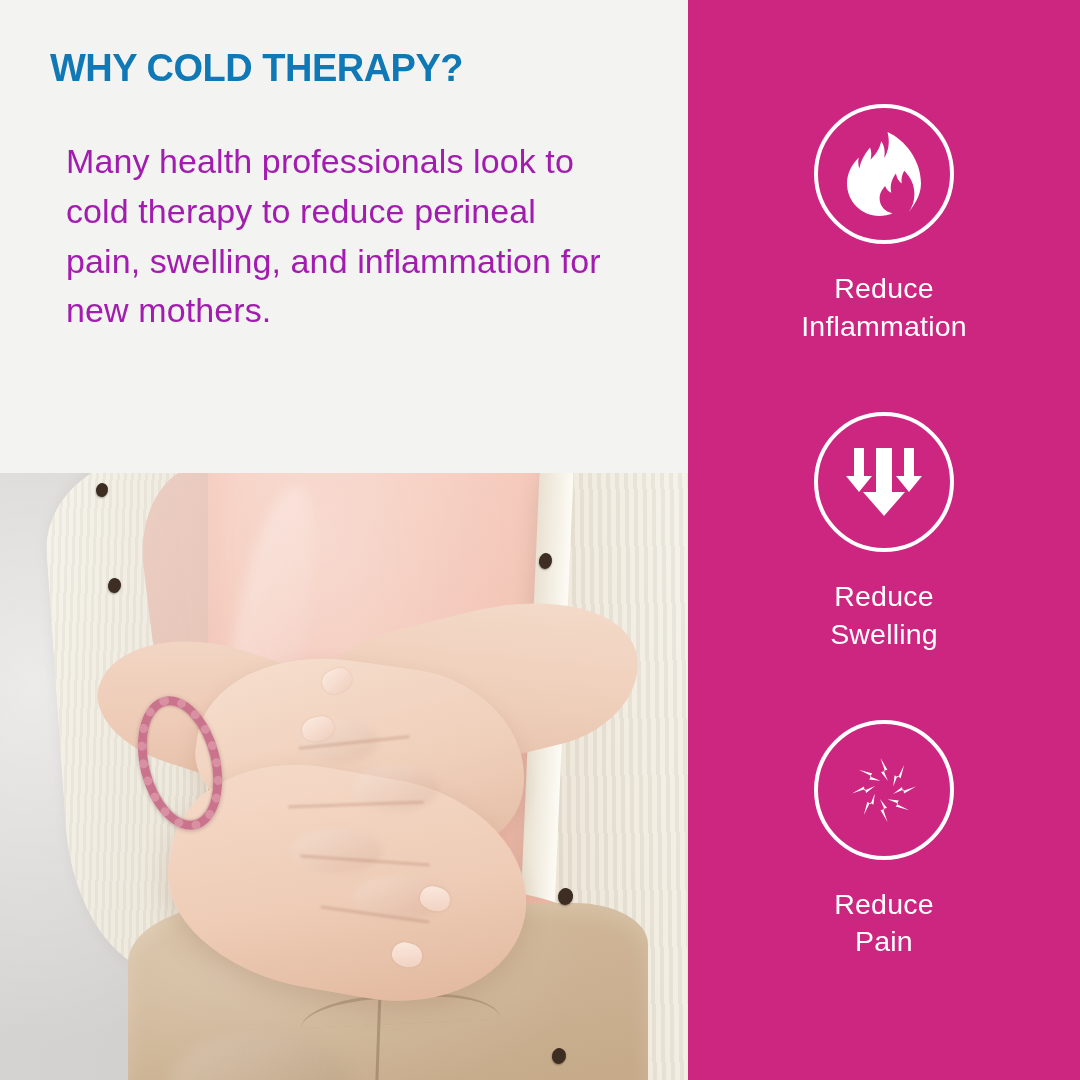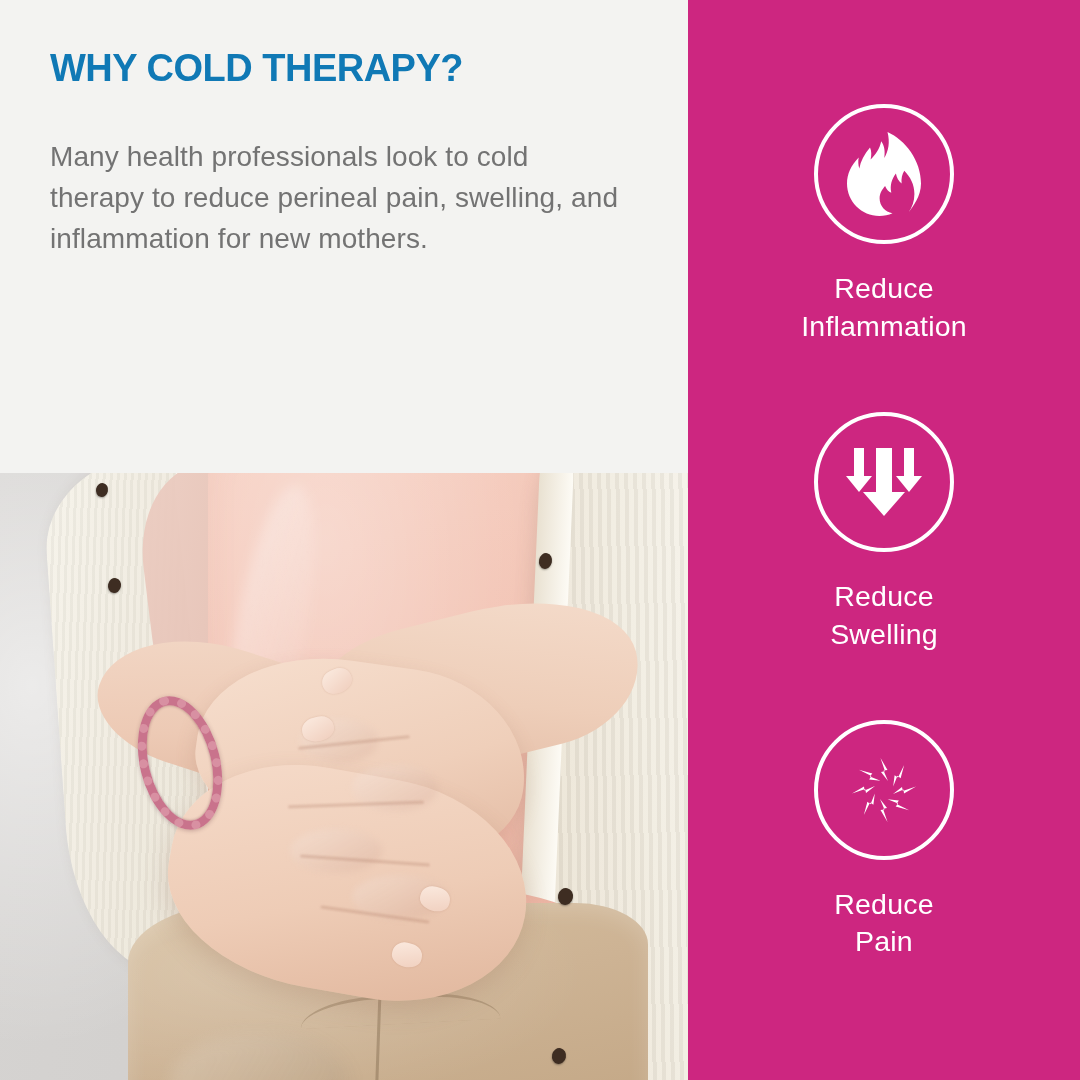--- a/index.html
+++ b/index.html
@@ -48,26 +48,26 @@
     font-size: 38px;
     line-height: 1.09;
     font-weight: 700;
     letter-spacing: -0.5px;
     color: #1079b5;
     text-transform: uppercase;
     max-width: 540px;
   }
 
   .body-copy {
-    margin: 0;
+    margin: 16px;
     margin-top: 48px;
-    font-size: 28px;
+    font-size: 34px;
     line-height: 1.46;
     font-weight: 400;
-    color: #737373;
+    color: #a21caf;
     max-width: 580px;
     letter-spacing: 0.1px;
   }
 
   
   .photo {
     position: absolute;
     left: 0;
     top: 473px;
     width: 688px;

